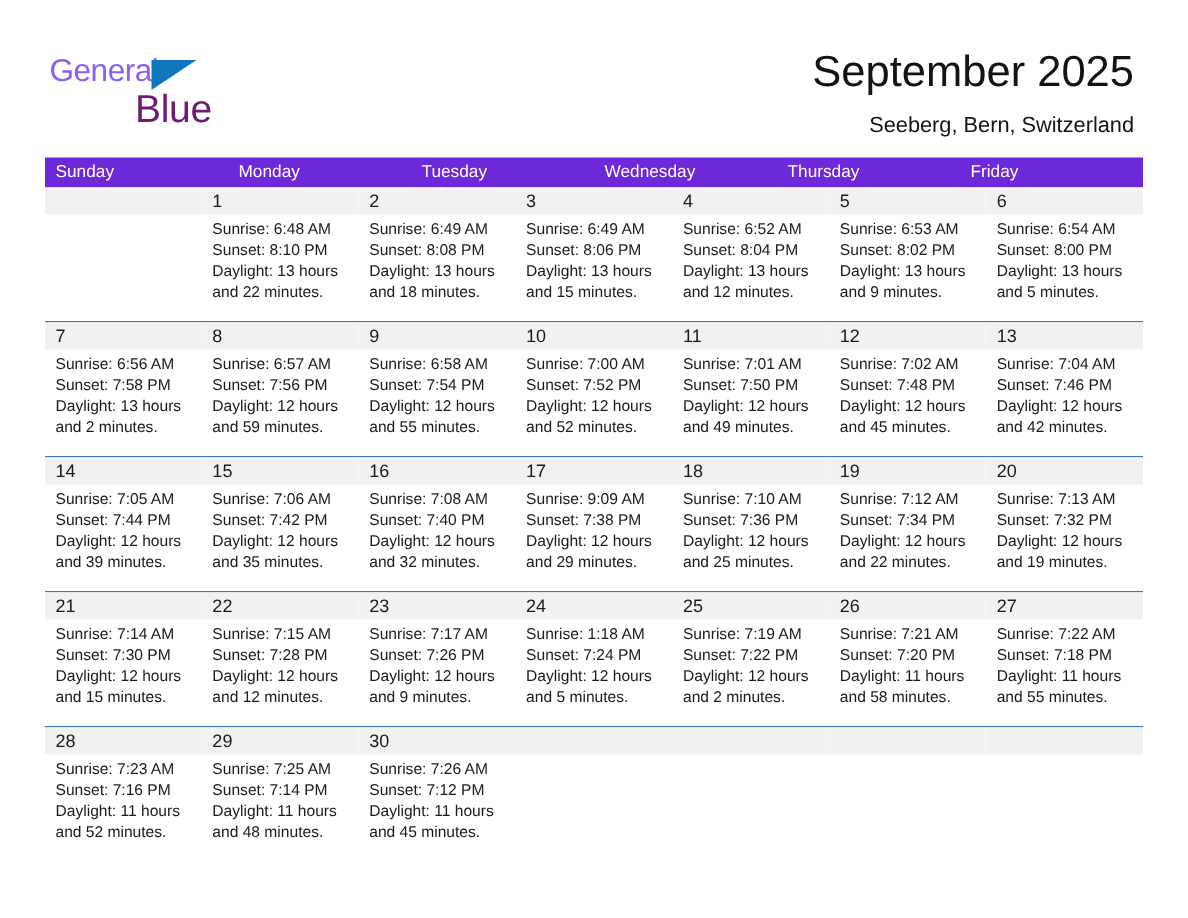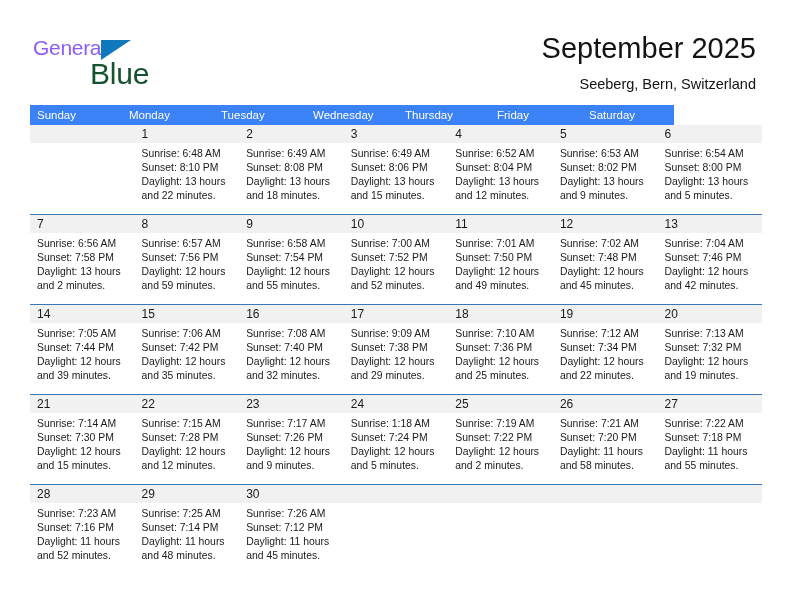--- a/index.html
+++ b/index.html
@@ -51,22 +51,22 @@
     top: 4px;
     width: 0;
     height: 0;
     border-left: 30px solid #1278be;
     border-bottom: 20px solid transparent;
   }
   .logo-blue {
     position: absolute;
     left: 57px;
     top: 21px;
-    font-size: 30px;
-    color: #14532d;
+    font-size: 26px;
+    color: #701a75;
     letter-spacing: -0.2px;
     font-family: "Liberation Sans", sans-serif;
   }
   .title {
     position: absolute;
     right: 36px;
     top: 32px;
     font-size: 29px;
     color: #131313;
     text-align: left;
@@ -87,23 +87,23 @@
 
   
   .calendar {
     position: absolute;
     left: 30px;
     top: 105px;
     width: 732px;
   }
   .cal-head {
     display: flex;
-    width: 644px;
+    width: 732px;
     height: 20px;
-    background: #3b82f6;
+    background: #6d28d9;
   }
   .cal-head .hcell {
     flex: 1 1 0;
     color: #ffffff;
     font-size: 11.5px;
     line-height: 20px;
     padding-left: 7px;
     box-sizing: border-box;
     white-space: nowrap;
     font-family: "Liberation Sans", sans-serif;
@@ -175,21 +175,20 @@
   </div>
 
   <div class="calendar">
     <div class="cal-head">
       <div class="hcell">Sunday</div>
       <div class="hcell">Monday</div>
       <div class="hcell">Tuesday</div>
       <div class="hcell">Wednesday</div>
       <div class="hcell">Thursday</div>
       <div class="hcell">Friday</div>
-      <div class="hcell">Saturday</div>
     </div>
 
     <div id="weeks-container">
         <div class="week">
           <div class="week-inner">
             <div class="daycell empty">
               <div class="daynum-band">
                 <div class="daynum"></div>
               </div>
             </div>

